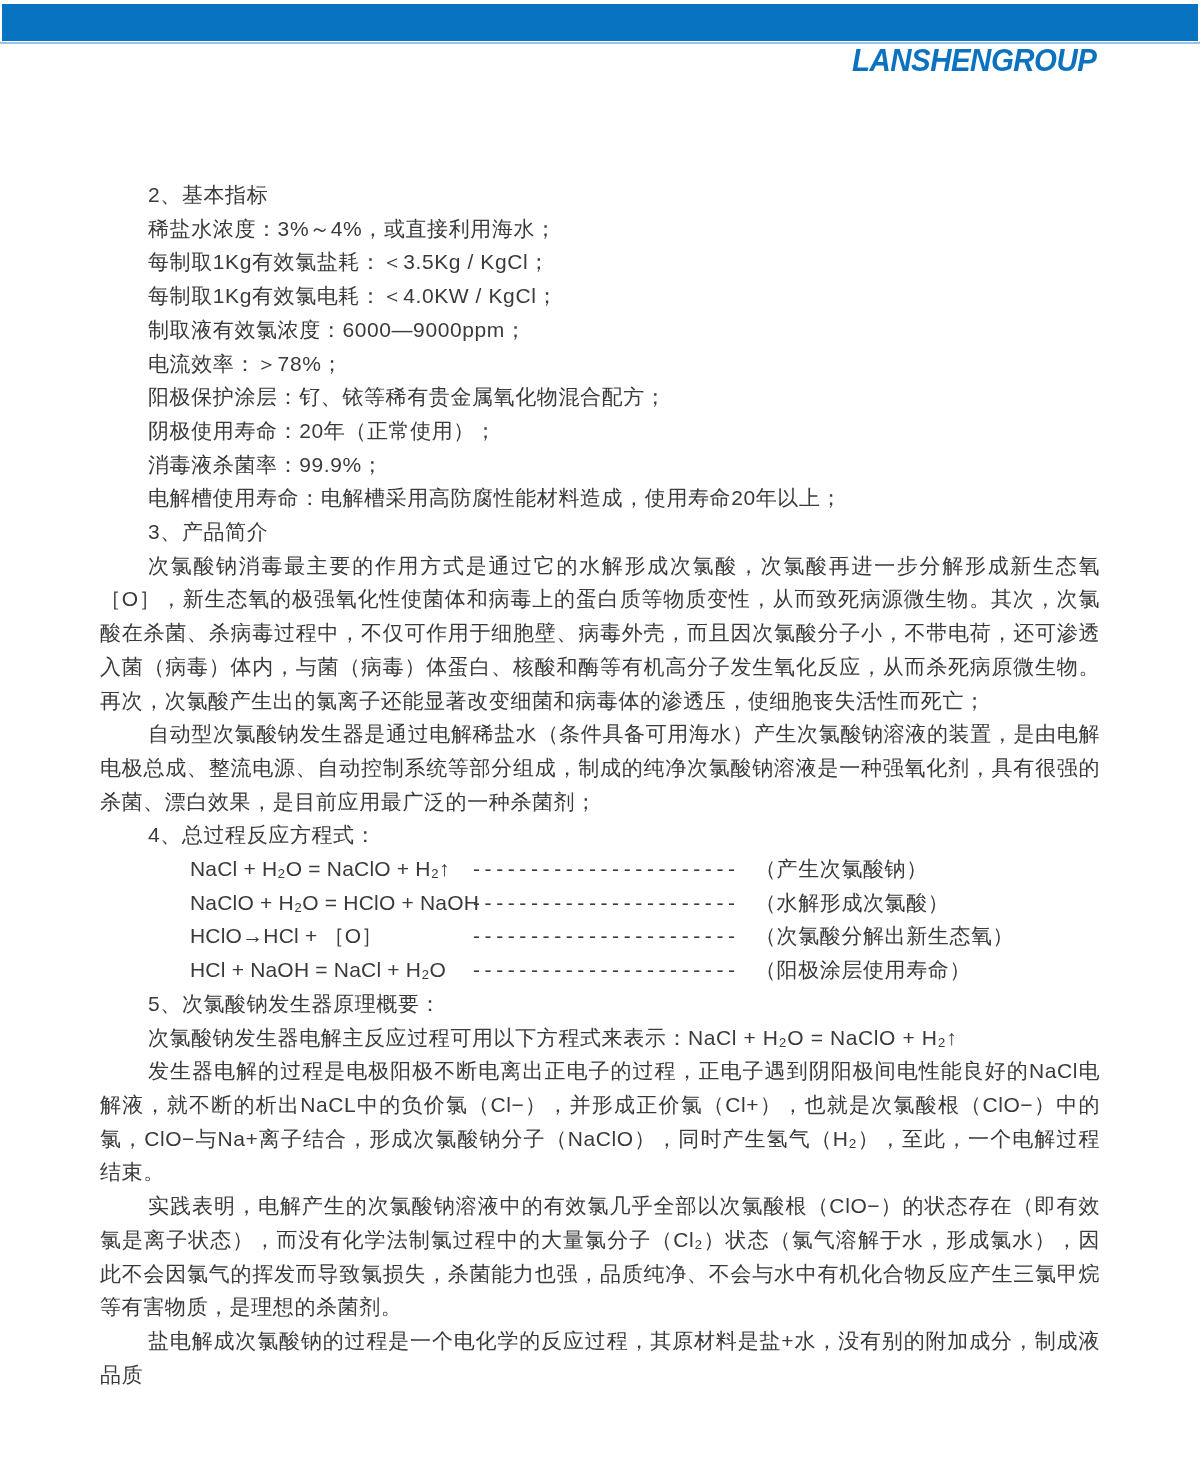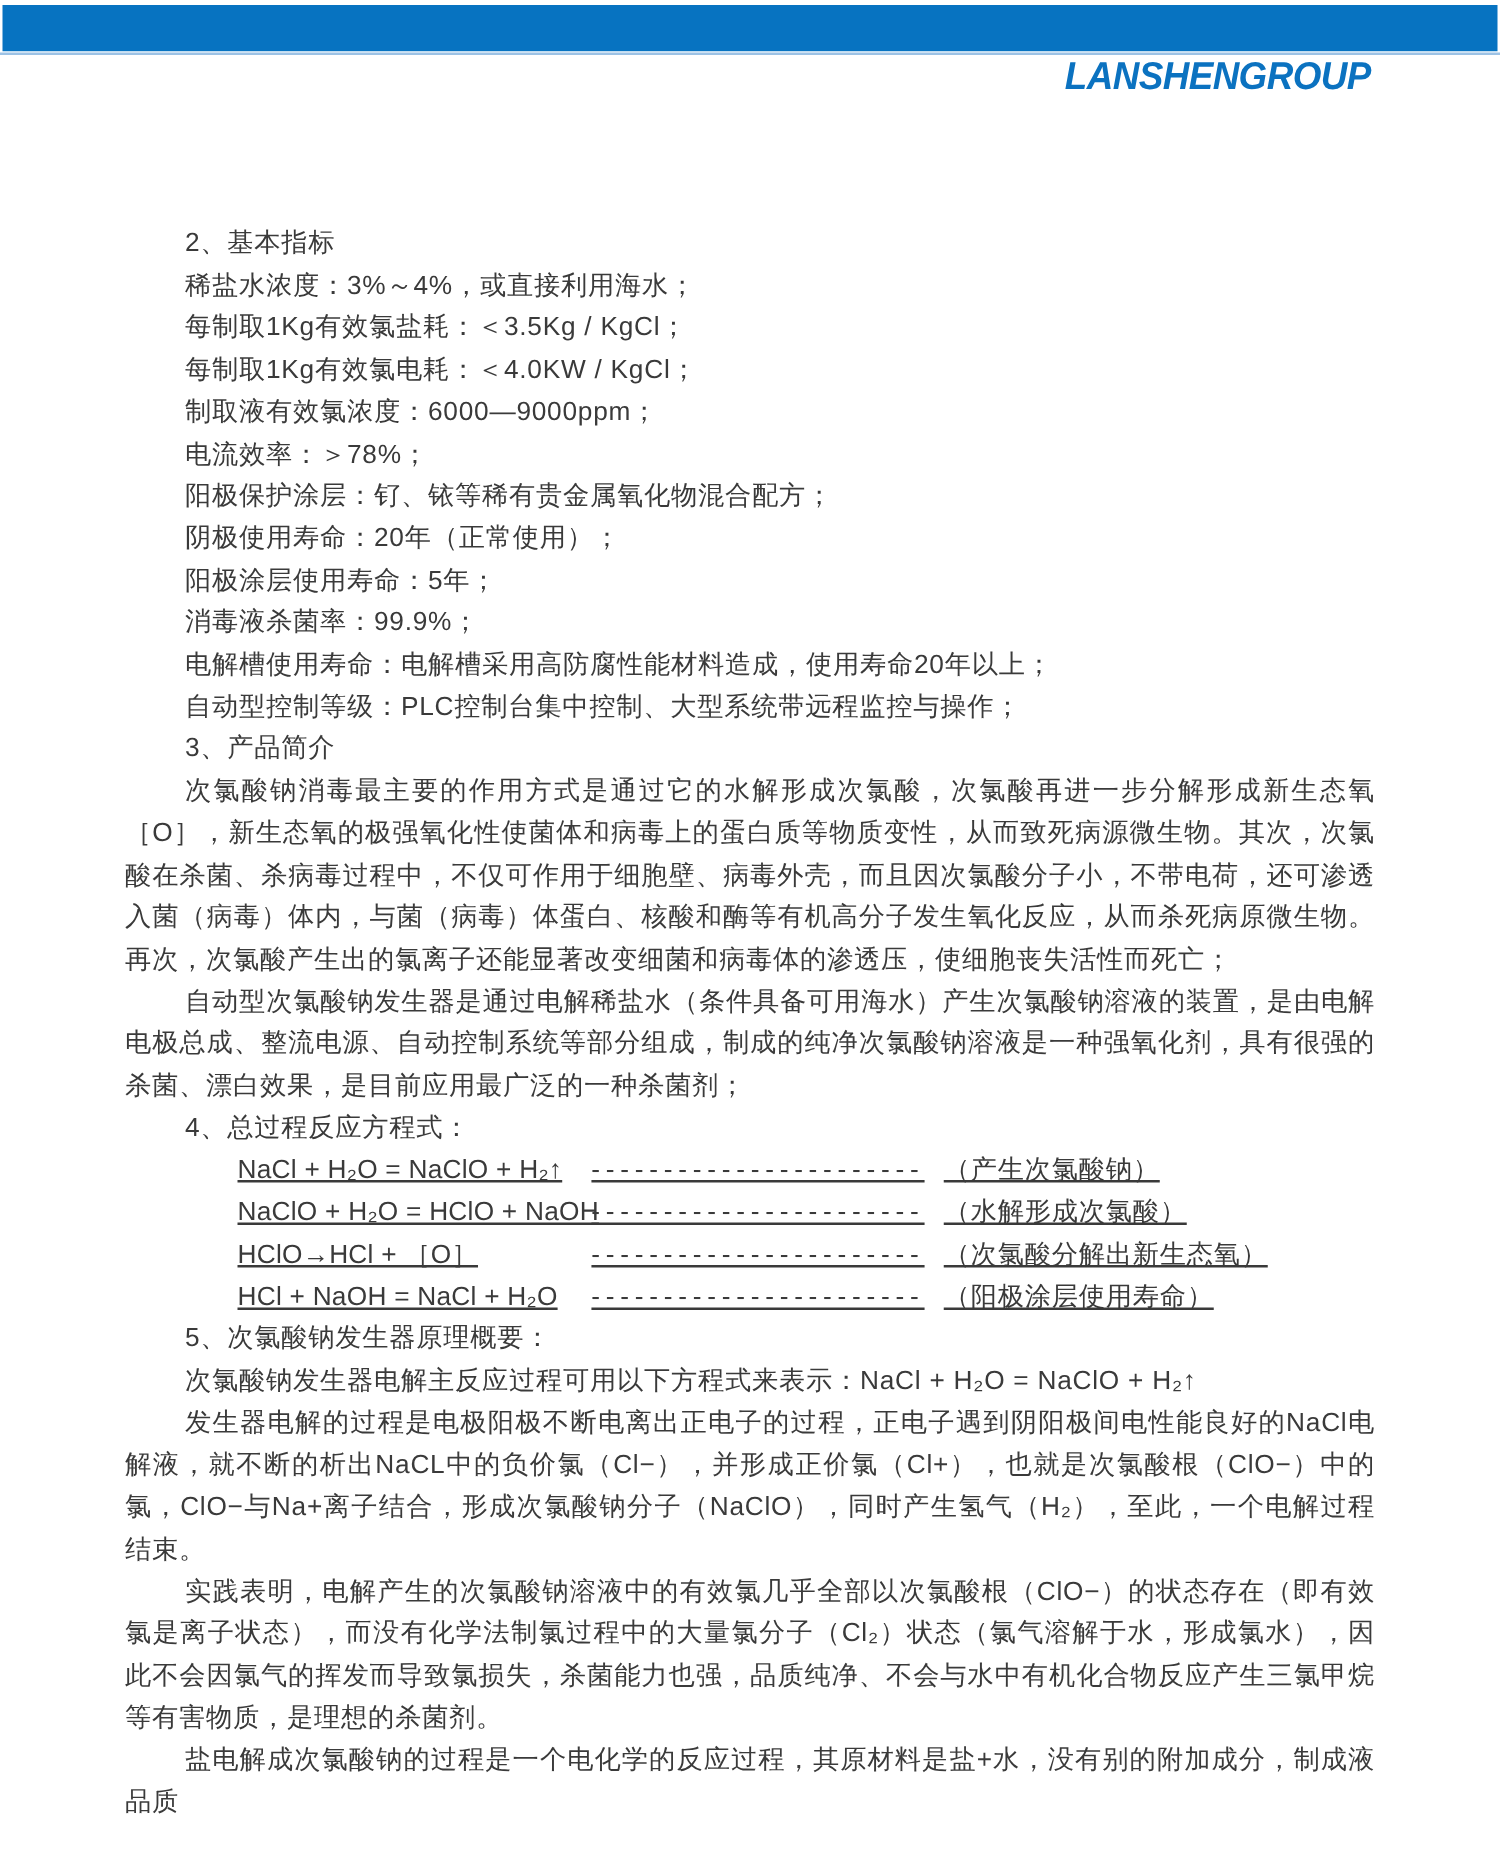--- a/index.html
+++ b/index.html
@@ -49,21 +49,20 @@
     letter-spacing: 0.6px;
     text-align: justify;
   }
   .line, .heading, .para { margin: 0; }
   .indent { text-indent: 48px; }
   .eq-row {
     display: flex;
     padding-left: 90px;
     align-items: center;
     white-space: nowrap;
-    text-decoration: underline;
   }
   .eq-formula {
     width: 283px;
     flex: 0 0 283px;
     letter-spacing: 0.2px;
   }
   .eq-dashes {
     width: 282px;
     flex: 0 0 282px;
     letter-spacing: 4.6px;
@@ -82,24 +81,22 @@
 <div class="content">
 
   <div class="heading indent">2、基本指标</div>
   <div class="line indent">稀盐水浓度：3%～4%，或直接利用海水；</div>
   <div class="line indent">每制取1Kg有效氯盐耗：＜3.5Kg / KgCl；</div>
   <div class="line indent">每制取1Kg有效氯电耗：＜4.0KW / KgCl；</div>
   <div class="line indent">制取液有效氯浓度：6000—9000ppm；</div>
   <div class="line indent">电流效率：＞78%；</div>
   <div class="line indent">阳极保护涂层：钌、铱等稀有贵金属氧化物混合配方；</div>
   <div class="line indent">阴极使用寿命：20年（正常使用）；</div>
-  <div class="line indent">阳极涂层使用寿命：5年；</div>
   <div class="line indent">消毒液杀菌率：99.9%；</div>
   <div class="line indent">电解槽使用寿命：电解槽采用高防腐性能材料造成，使用寿命20年以上；</div>
-  <div class="line indent">自动型控制等级：PLC控制台集中控制、大型系统带远程监控与操作；</div>
 
   <div class="heading indent">3、产品简介</div>
   <p class="para indent">次氯酸钠消毒最主要的作用方式是通过它的水解形成次氯酸，次氯酸再进一步分解形成新生态氧［O］，新生态氧的极强氧化性使菌体和病毒上的蛋白质等物质变性，从而致死病源微生物。其次，次氯酸在杀菌、杀病毒过程中，不仅可作用于细胞壁、病毒外壳，而且因次氯酸分子小，不带电荷，还可渗透入菌（病毒）体内，与菌（病毒）体蛋白、核酸和酶等有机高分子发生氧化反应，从而杀死病原微生物。再次，次氯酸产生出的氯离子还能显著改变细菌和病毒体的渗透压，使细胞丧失活性而死亡；</p>
   <p class="para indent">自动型次氯酸钠发生器是通过电解稀盐水（条件具备可用海水）产生次氯酸钠溶液的装置，是由电解电极总成、整流电源、自动控制系统等部分组成，制成的纯净次氯酸钠溶液是一种强氧化剂，具有很强的杀菌、漂白效果，是目前应用最广泛的一种杀菌剂；</p>
 
   <div class="heading indent">4、总过程反应方程式：</div>
 
   <div class="eq-row">
     <span class="eq-formula">NaCl + H₂O = NaClO + H₂↑</span>
     <span class="eq-dashes">-----------------------</span>

